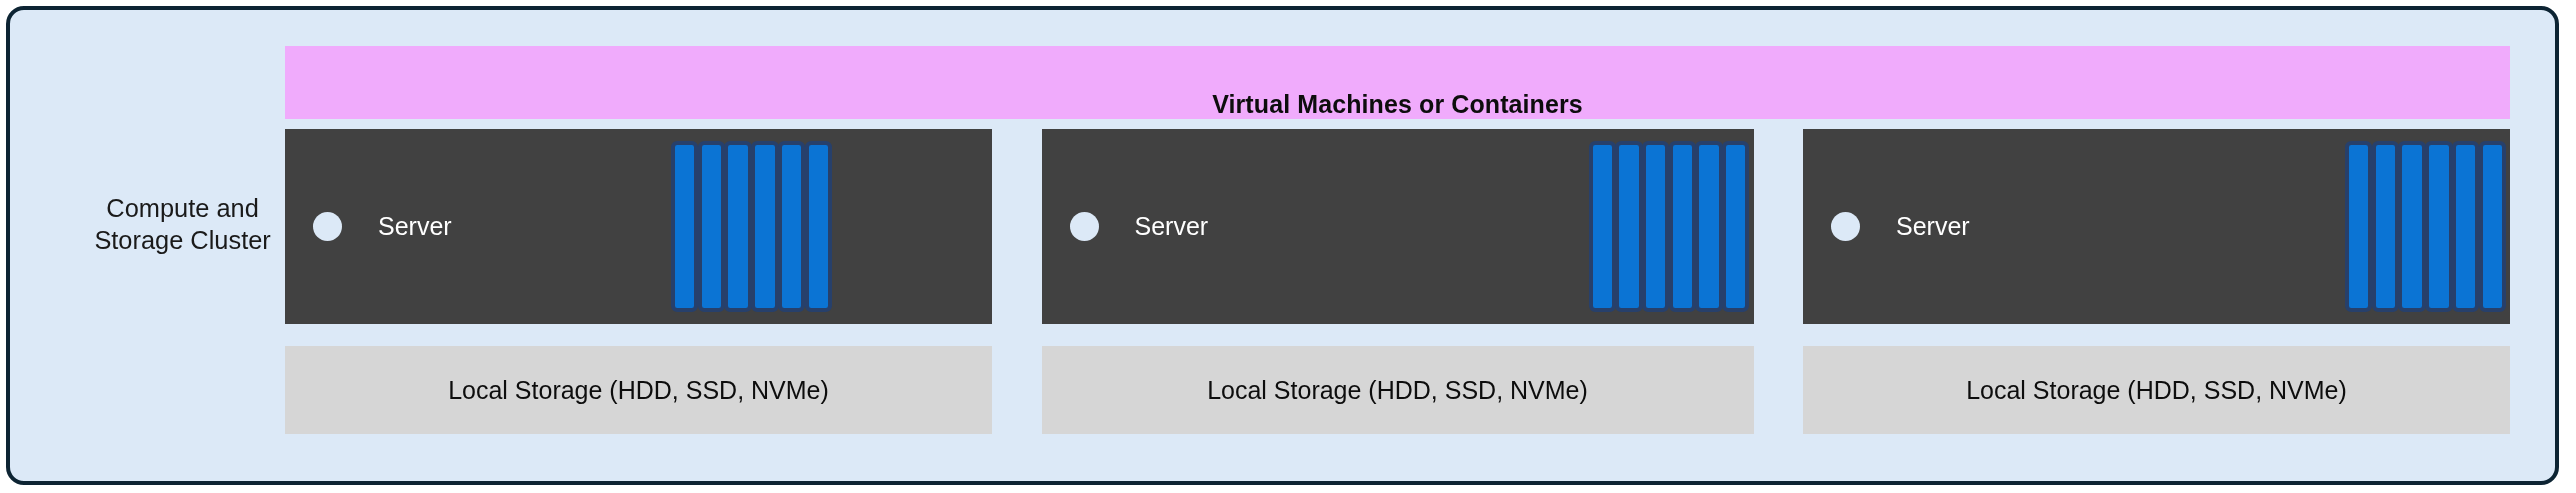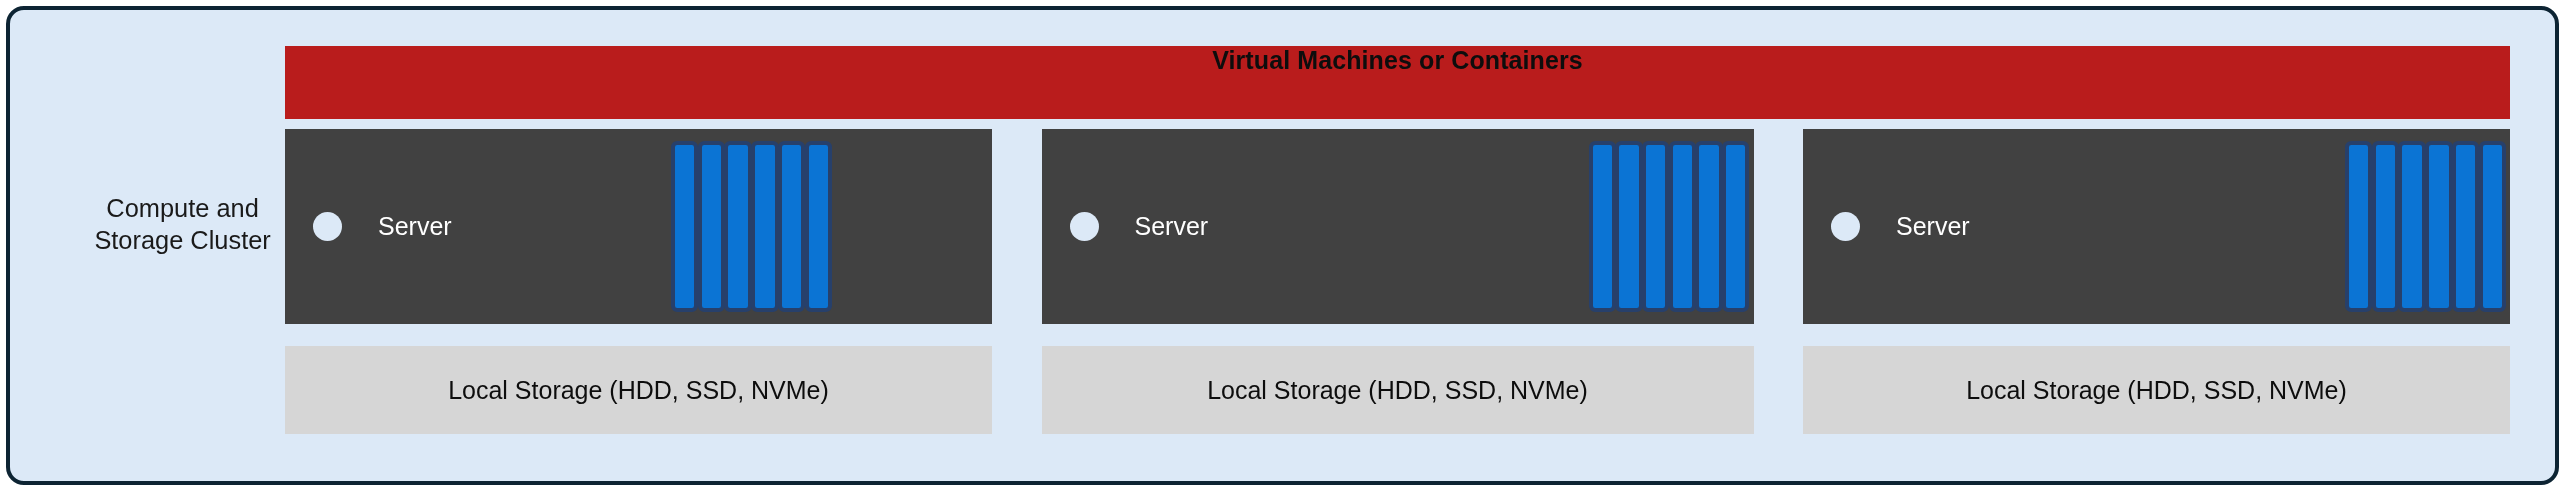--- a/index.html
+++ b/index.html
@@ -24,22 +24,22 @@
     color:#1a1a1a;
     font-size:25.4px;
     line-height:32px;
     white-space:pre-line;
     padding-left:36px;
   }
 
   
   .vm-banner{
     position:absolute;left:285px;top:46px;width:2225px;height:73px;
-    background:#b91c1c;
-    display:flex;align-items:flex-start;justify-content:center;
+    background:#f0abfc;
+    display:flex;align-items:flex-end;justify-content:center;
   }
   .vm-banner-text{
     color:#0d0d0d;font-size:25px;font-weight:bold;letter-spacing:0.1px;
   }
 
   
   .nodes{
     position:absolute;left:285px;top:129px;width:2225px;height:305px;
     display:flex;justify-content:space-between;gap:8px;
   }

